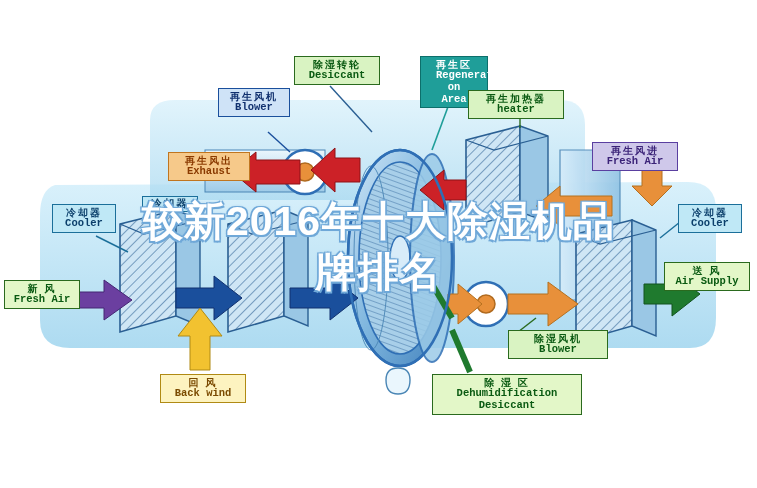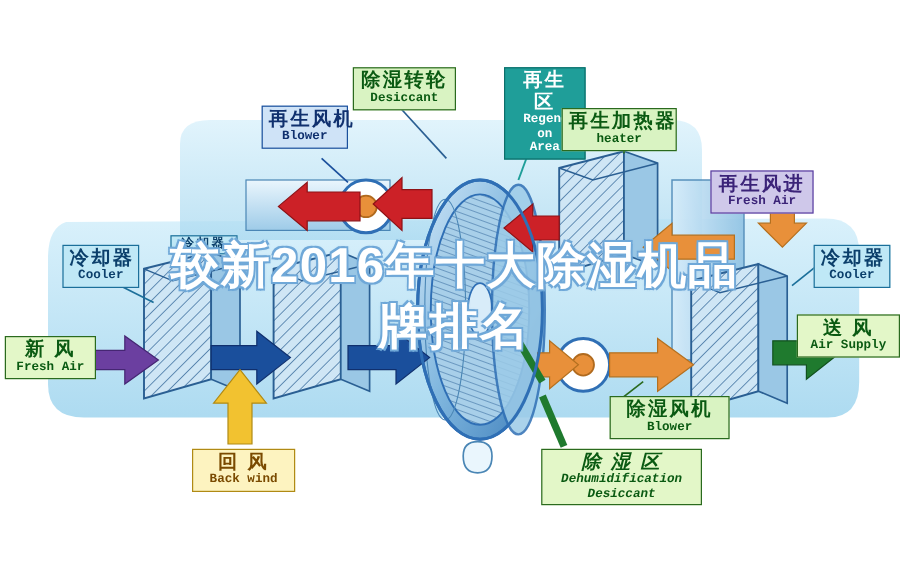--- a/index.html
+++ b/index.html
@@ -14,21 +14,21 @@
   svg.diagram { position:absolute; left:0; top:0; width:757px; height:488px; }
 
   .lbl {
     position:absolute;
     box-sizing:border-box;
     text-align:center;
     line-height:1.12;
     font-weight:bold;
     white-space:nowrap;
   }
-  .lbl .cn { display:block; font-size:16px; letter-spacing:2px; }
+  .lbl .cn { display:block; font-size:10px; letter-spacing:2px; }
   .lbl .en { display:block; font-size:10.5px; font-family:"Liberation Mono", monospace; letter-spacing:0px; }
   .lbl.wrap { white-space:normal; }
 
   .box-green  { background:#d9f3c2; border:1.6px solid #2a6a1e; color:#0a5a12; padding:2px 5px; }
   .box-teal   { background:#1f9e99; border:1.6px solid #0d6f6b; color:#ffffff; padding:2px 15px; }
   .box-orange { background:#f6c98a; border:1.6px solid #c0751f; color:#8a3a00; padding:2px 5px; }
   .box-cyan   { background:#bfe8f6; border:1.6px solid #1b6f9a; color:#0b3f6b; padding:2px 5px; }
   .box-blue   { background:#cfe3f7; border:1.6px solid #1a4f9c; color:#10306e; padding:2px 5px; }
   .box-purple { background:#cfc8ea; border:1.6px solid #5a3fa0; color:#3b2378; padding:2px 5px; }
   .box-yellow { background:#fdf3c0; border:1.6px solid #b08a14; color:#7a4a00; padding:2px 5px; }
@@ -196,20 +196,24 @@
     <span class="cn">再生区</span>
     <span class="en" style="white-space:pre-line;">Regenerati
 on Area</span>
   </div>
 
   <div class="lbl box-green" style="left:468px; top:90px; width:96px;">
     <span class="cn">再生加热器</span>
     <span class="en">heater</span>
   </div>
 
+  <div class="lbl box-orange" style="left:168px; top:152px; width:82px;">
+    <span class="cn">再生风出</span>
+    <span class="en">Exhaust</span>
+  </div>
 
   <div class="lbl box-purple" style="left:592px; top:142px; width:86px;">
     <span class="cn">再生风进</span>
     <span class="en">Fresh Air</span>
   </div>
 
   <div class="lbl box-cyan" style="left:678px; top:204px; width:64px;">
     <span class="cn">冷却器</span>
     <span class="en">Cooler</span>
   </div>
@@ -236,21 +240,21 @@
   <div class="lbl box-yellow" style="left:160px; top:374px; width:86px;">
     <span class="cn">回  风</span>
     <span class="en">Back wind</span>
   </div>
 
   <div class="lbl box-green" style="left:508px; top:330px; width:100px;">
     <span class="cn">除湿风机</span>
     <span class="en">Blower</span>
   </div>
 
-  <div class="lbl box-ltgreen wrap" style="left:451px; top:374px; width:134px;font-style:italic;">
+  <div class="lbl box-ltgreen wrap" style="left:432px; top:374px; width:150px;">
     <span class="cn">除 湿 区</span>
     <span class="en" style="white-space:pre-line;">Dehumidification
 Desiccant</span>
   </div>
 
   <div id="watermark">
     <span>较新2016年十大除湿机品</span>
     <span>牌排名</span>
   </div>
 

